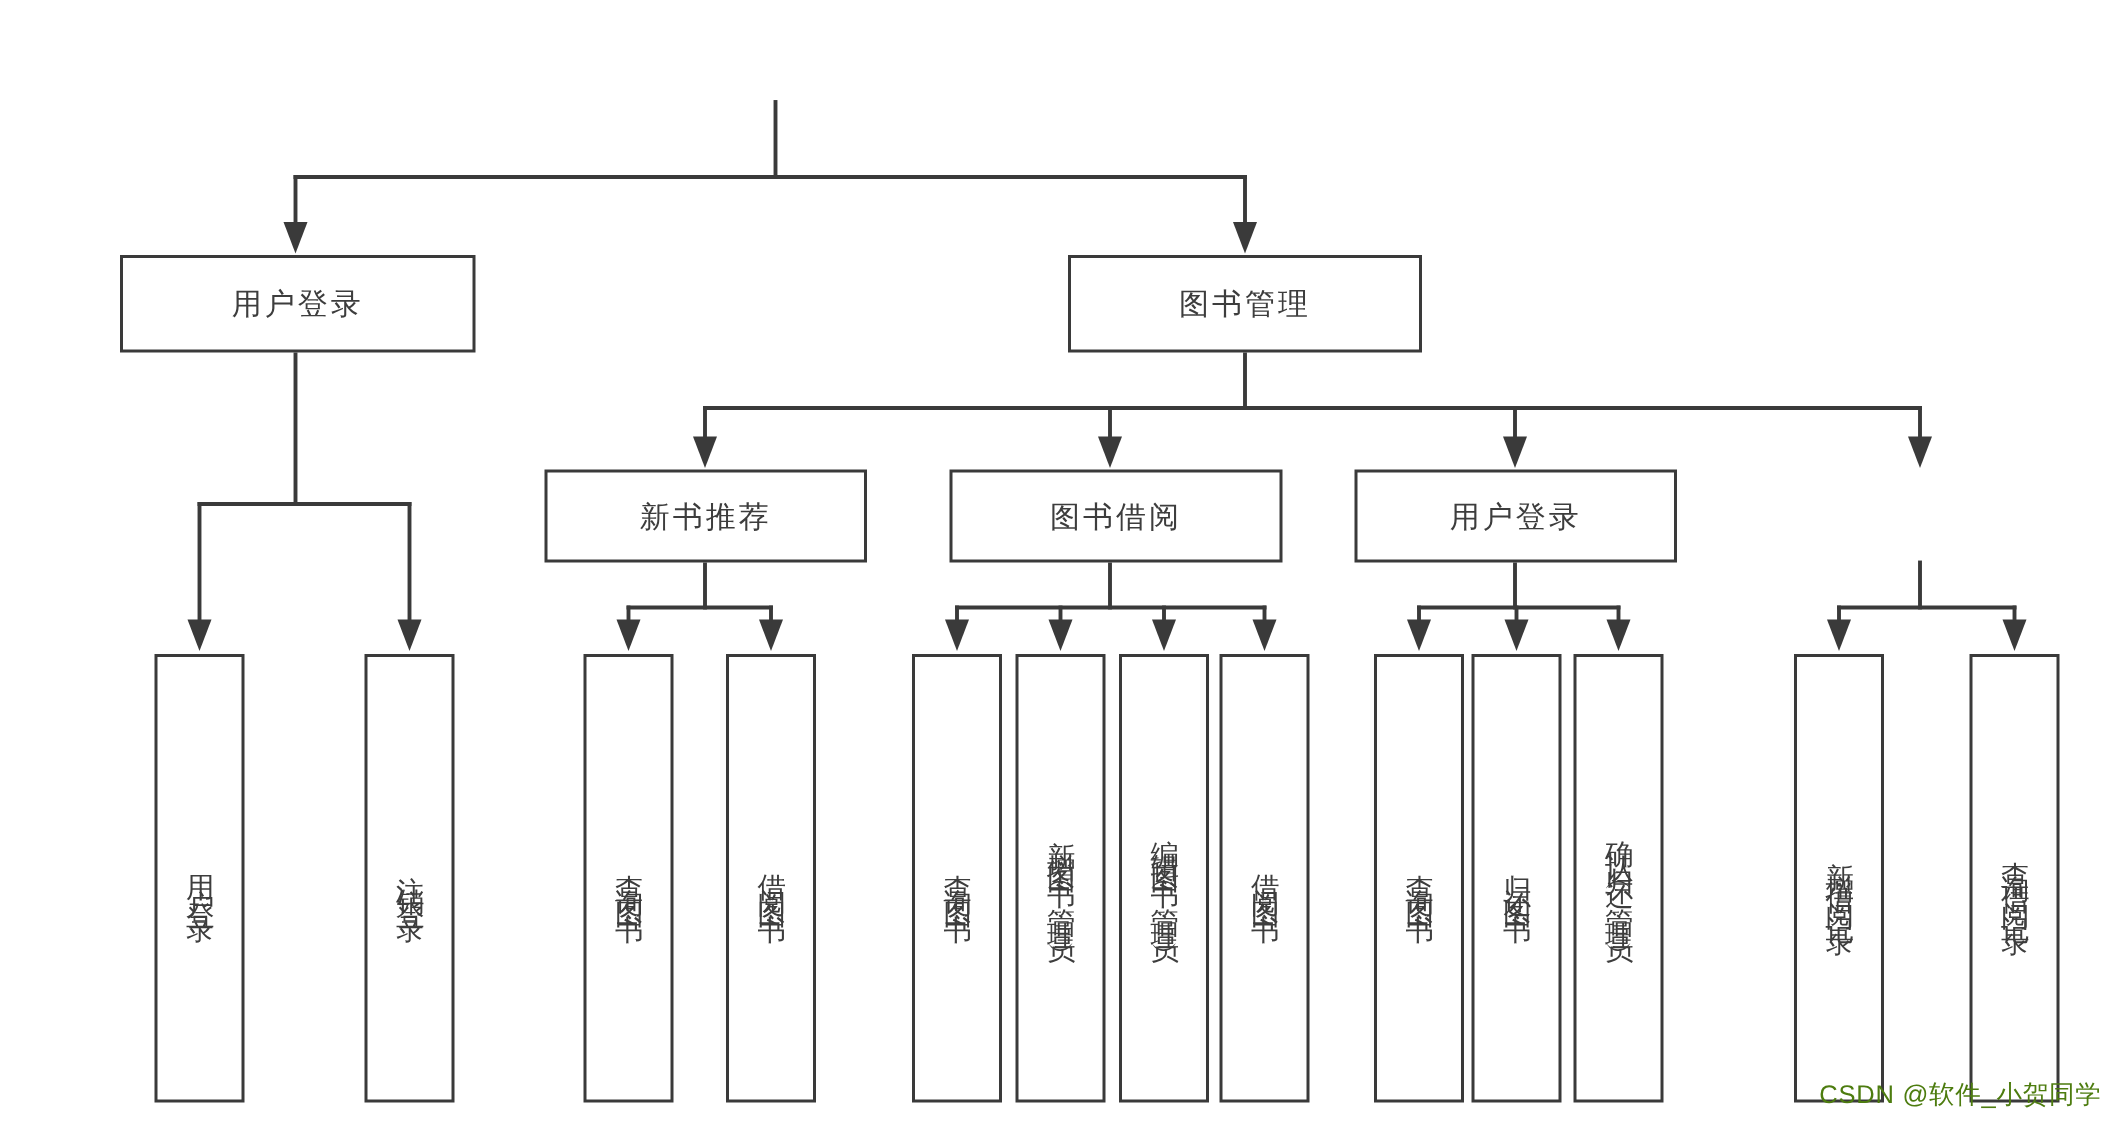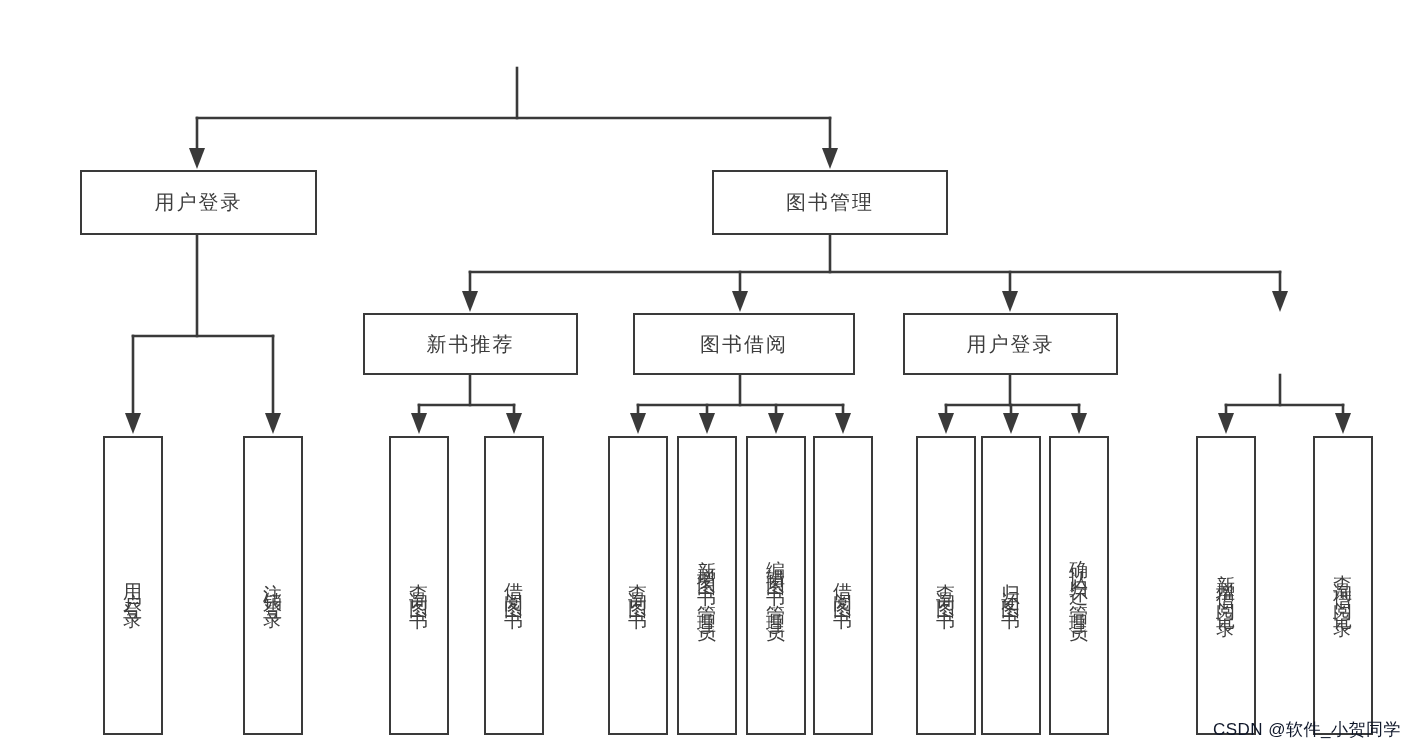--- a/index.html
+++ b/index.html
@@ -48,21 +48,21 @@
     color: #3d3d3d;
     font-size: 19px;
     line-height: 1;
     letter-spacing: 9px;
     white-space: nowrap;
   }
   .watermark {
     position: absolute;
     right: 4px;
     bottom: 6px;
-    color: #0f172a;
+    color: #4d7c0f;
     font-size: 17px;
     letter-spacing: 0.5px;
     z-index: 5;
   }
 </style>
 </head>
 <body>
 
 <div class="stage">
 

